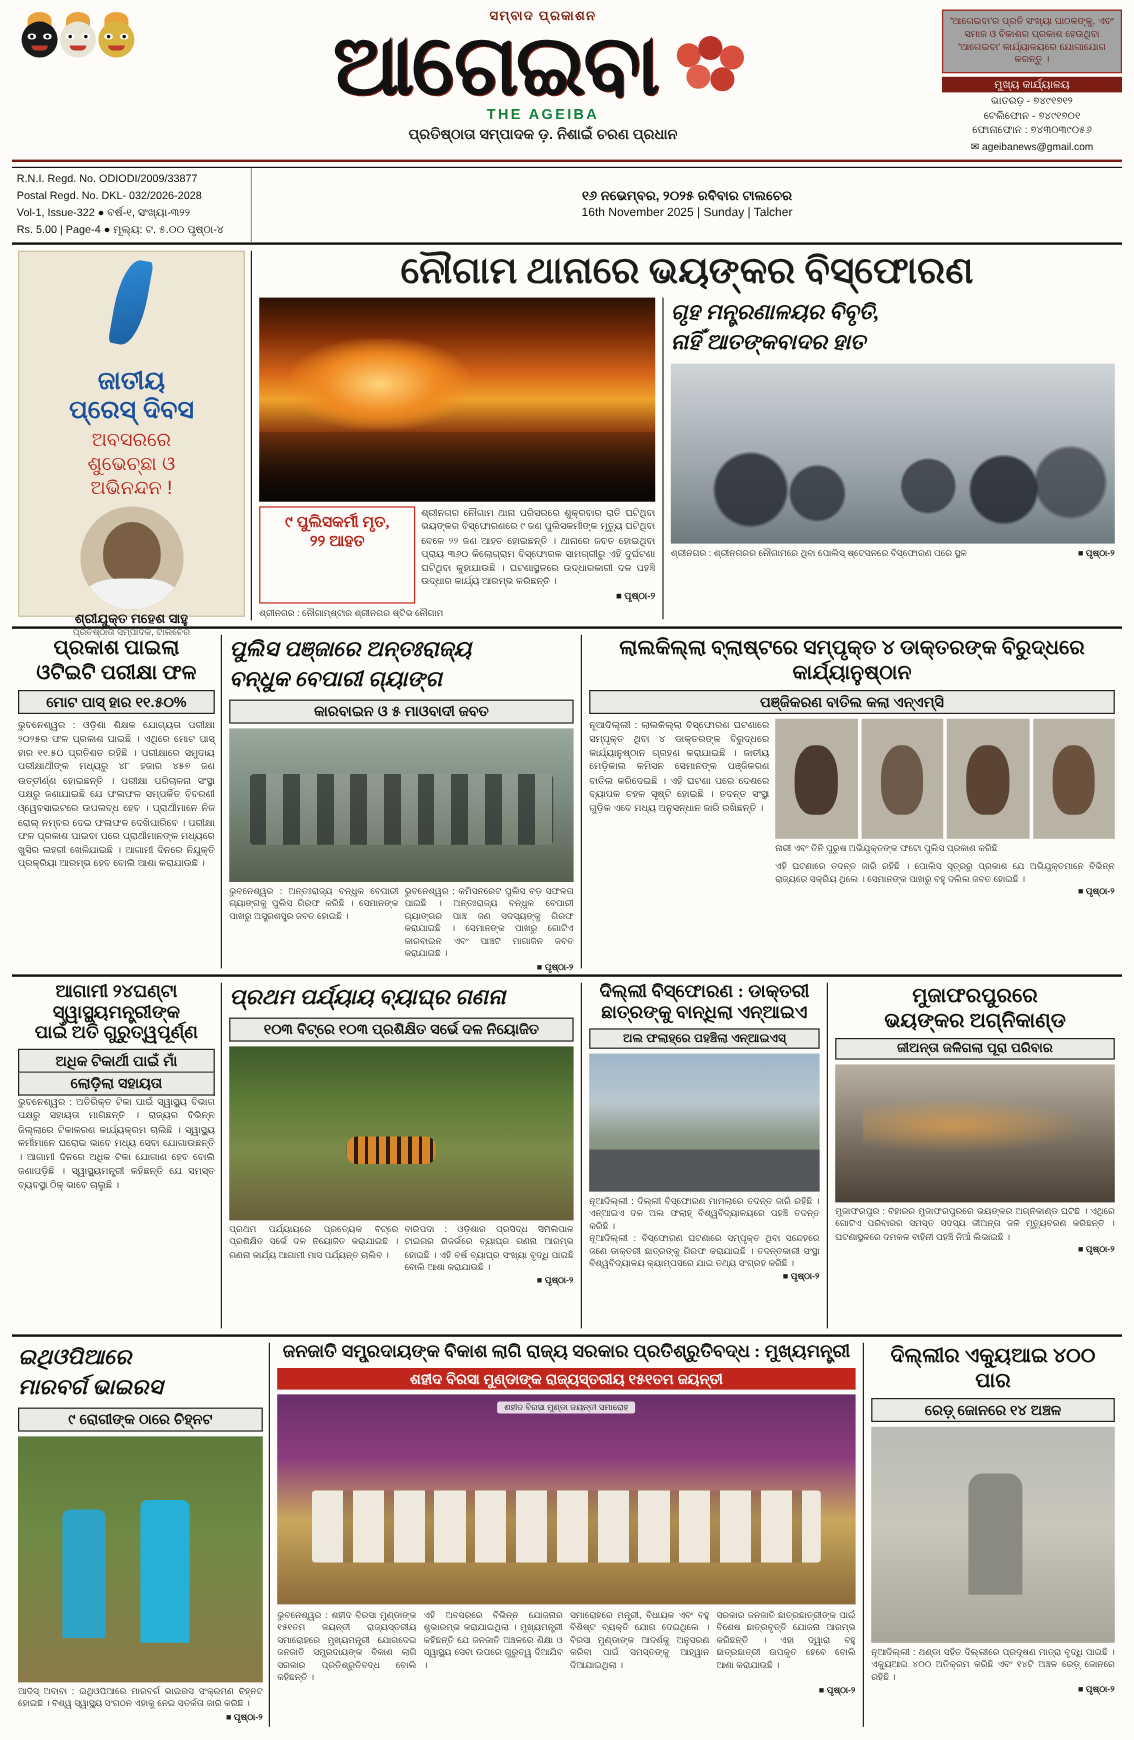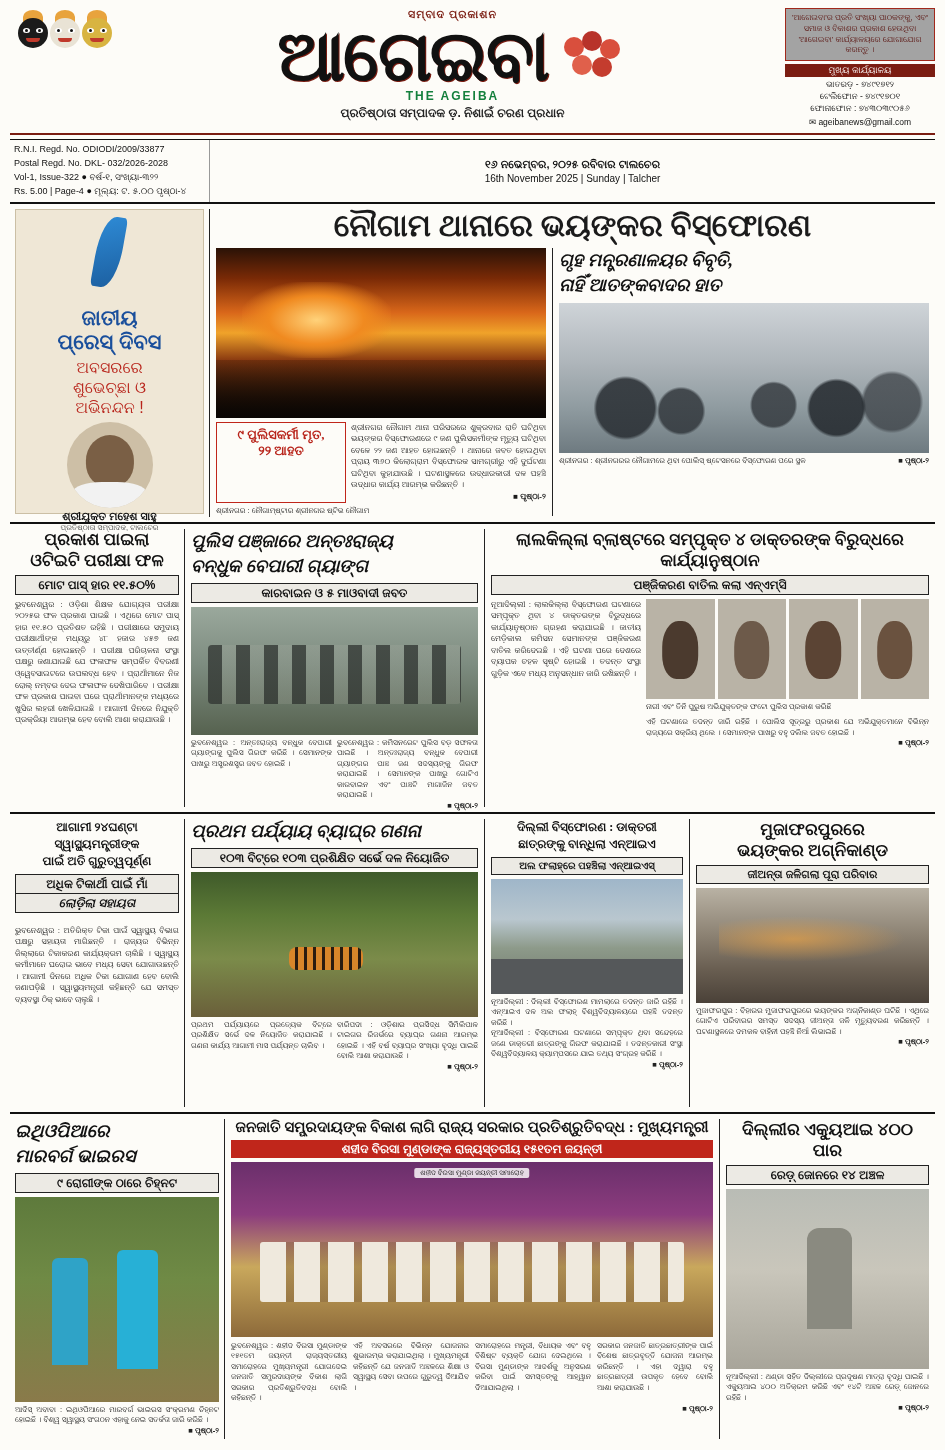--- a/index.html
+++ b/index.html
@@ -52,21 +52,21 @@
   .infobar { display:flex; border-bottom:2px solid #111; border-top:1px solid #111; margin-top:4px; font-size:9px; }
   .ib-left { width:200px; padding:3px 4px; line-height:1.55; border-right:1px solid #999; }
   .ib-mid { flex:1; padding:3px 6px; display:flex; flex-direction:column; justify-content:center;}
   .ib-mid .l1 { font-size:11px; font-weight:bold; }
   .ib-mid .l2 { font-size:10px; margin-top:2px;}
   .hl { font-family:"Liberation Serif", serif; font-weight:bold; color:#111; }
 
   .h-main { font-size:31px; line-height:34px; text-align:center; color:#1b1b1b; font-weight:bold; }
   .h-big { font-size:18px; line-height:25px; text-align:left; font-weight:bold;font-style:italic;}
   .h-med { font-size:17px; line-height:21px; text-align:center; font-weight:bold;font-family:Liberation Serif, serif;}
-  .h-sm { font-size:12px; line-height:17px; text-align:center; font-weight:bold;}
+  .h-sm { font-size:15px; line-height:17px; text-align:center; font-weight:bold;}
   .body-text { font-size:8px; line-height:1.45; text-align:justify; color:#1a1a1a; }
   .caption { font-size:7.5px; line-height:1.4; color:#222; text-align:justify;}
   .tail { font-weight:bold; }
 
   .photo { background:#888; position:relative; overflow:hidden; }
 
   
   .fire { background: linear-gradient(180deg,#2a1206 0%,#7a2a06 18%,#d9671a 38%,#f0a32a 50%,#8a3a10 66%,#1d1206 100%); }
   .fire:before { content:''; position:absolute; left:8%; top:20%; width:45%; height:45%; background:radial-gradient(ellipse at center,#ffd27a 0%,#f08a20 45%,rgba(180,60,10,0) 75%); }
   .fire:after { content:''; position:absolute; left:0; bottom:0; width:100%; height:34%; background:linear-gradient(180deg,rgba(10,6,4,.2),#0a0604); }
@@ -304,21 +304,21 @@
       </div>
     </div>
   </div>
 
   <div class="flex" style="border-bottom:2px solid #111;padding:5px 0;height:300px;">
 
     <div style="width:175px;border-right:1px solid #222;padding:0 5px;">
       <div class="h-sm hl">ଆଗାମୀ ୨୪ଘଣ୍ଟା ସ୍ୱାସ୍ଥ୍ୟମନ୍ତ୍ରୀଙ୍କ</div>
       <div class="h-sm hl">ପାଇଁ ଅତି ଗୁରୁତ୍ୱପୂର୍ଣ୍ଣ</div>
       <div class="blockbar" style="margin-top:4px;">ଅଧିକ ଟିକାର୍ଥୀ ପାଇଁ ମାଁ</div>
-      <div class="blockbar" style="border-top:none;margin-bottom:12px;font-style:italic;">ଲୋଡ଼ିଲା ସହାୟତା</div>
+      <div class="blockbar" style="border-top:none;margin-bottom:0;">ଲୋଡ଼ିଲା ସହାୟତା</div>
       <div class="body-text">ଭୁବନେଶ୍ୱର : ଅତିରିକ୍ତ ଟିକା ପାଇଁ ସ୍ୱାସ୍ଥ୍ୟ ବିଭାଗ ପକ୍ଷରୁ ସହାୟତା ମାଗିଛନ୍ତି । ରାଜ୍ୟର ବିଭିନ୍ନ ଜିଲ୍ଲାରେ ଟିକାକରଣ କାର୍ଯ୍ୟକ୍ରମ ଚାଲିଛି । ସ୍ୱାସ୍ଥ୍ୟ କର୍ମୀମାନେ ଘରୋଇ ଭାବେ ମଧ୍ୟ ସେବା ଯୋଗାଉଛନ୍ତି । ଆଗାମୀ ଦିନରେ ଅଧିକ ଟିକା ଯୋଗାଣ ହେବ ବୋଲି ଜଣାପଡ଼ିଛି । ସ୍ୱାସ୍ଥ୍ୟମନ୍ତ୍ରୀ କହିଛନ୍ତି ଯେ ସମସ୍ତ ବ୍ୟବସ୍ଥା ଠିକ୍ ଭାବେ ଚାଲୁଛି ।</div>
     </div>
 
     <div style="width:300px;border-right:1px solid #222;padding:0 6px;">
       <div class="h-big hl">ପ୍ରଥମ ପର୍ଯ୍ୟାୟ ବ୍ୟାଘ୍ର ଗଣନା</div>
       <div class="blockbar" style="margin:4px 0;">୧୦୩ ବିଟ୍‌ରେ ୧୦୩ ପ୍ରଶିକ୍ଷିତ ସର୍ଭେ ଦଳ ନିୟୋଜିତ</div>
       <div class="photo tiger" style="height:145px;"></div>
       <div class="flex" style="gap:5px;margin-top:3px;">
         <div class="caption" style="flex:1;">ପ୍ରଥମ ପର୍ଯ୍ୟାୟରେ ପ୍ରତ୍ୟେକ ବିଟ୍‌ରେ ପ୍ରଶିକ୍ଷିତ ସର୍ଭେ ଦଳ ନିୟୋଜିତ କରାଯାଇଛି । ଗଣନା କାର୍ଯ୍ୟ ଆଗାମୀ ମାସ ପର୍ଯ୍ୟନ୍ତ ଚାଲିବ ।</div>
         <div class="caption" style="flex:1;">ବାରିପଦା : ଓଡ଼ିଶାର ପ୍ରସିଦ୍ଧ ସିମିଲିପାଳ ଟାଇଗର ରିଜର୍ଭରେ ବ୍ୟାଘ୍ର ଗଣନା ଆରମ୍ଭ ହୋଇଛି । ଏହି ବର୍ଷ ବ୍ୟାଘ୍ର ସଂଖ୍ୟା ବୃଦ୍ଧି ପାଇଛି ବୋଲି ଆଶା କରାଯାଉଛି ।</div>

